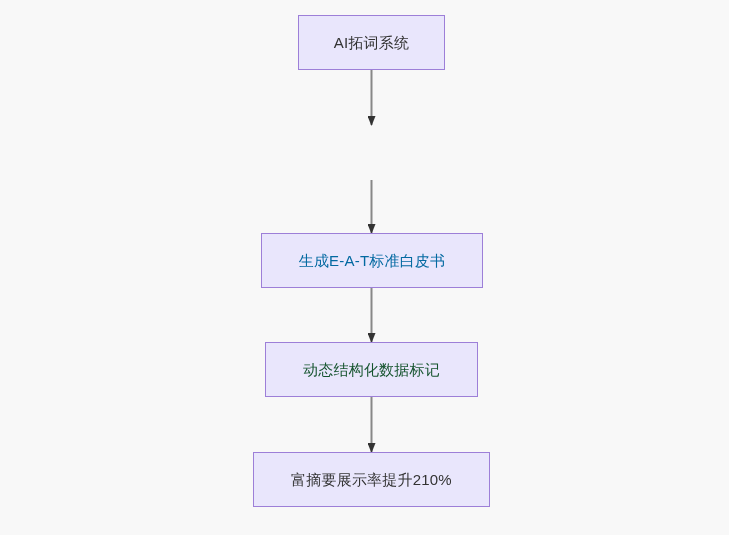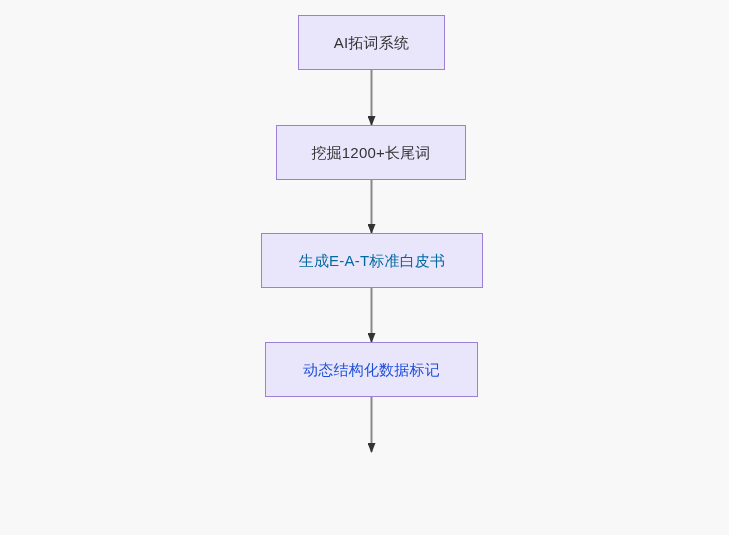--- a/index.html
+++ b/index.html
@@ -72,26 +72,26 @@
     </g>
     <g>
       <line id="edge-line-3" x1="371.5" y1="397" x2="371.5" y2="452" stroke="#888888" stroke-width="2" marker-end="url(#arrowhead)"></line>
     </g>
   </svg>
 
   <div class="node" id="node-0" style="left: 298px; top: 15px; width: 147px; height: 55px; background: rgb(233, 230, 252); border-color: rgb(157, 127, 216);">
     <span class="node-label" style="color: rgb(51, 51, 51);">AI拓词系统</span>
   </div>
 
-  <div class="node" id="node-1" style="left: 276px; top: 125px; width: 190px; height: 55px; background: rgb(233, 230, 252); border-color: rgb(157, 127, 216);">
-    <span class="node-label" style="color: rgb(51, 51, 51);">挖掘1200+长尾词</span>
-  </div>
 
   <div class="node" id="node-2" style="left: 261px; top: 233px; width: 222px; height: 55px; background: rgb(233, 230, 252); border-color: rgb(157, 127, 216);">
     <span class="node-label" style="color: #0369a1;">生成E-A-T标准白皮书</span>
   </div>
 
   <div class="node" id="node-3" style="left: 265px; top: 342px; width: 213px; height: 55px; background: rgb(233, 230, 252); border-color: rgb(157, 127, 216);">
-    <span class="node-label" style="color: #1d4ed8;">动态结构化数据标记</span>
+    <span class="node-label" style="color: #14532d;">动态结构化数据标记</span>
   </div>
 
+  <div class="node" id="node-4" style="left: 253px; top: 452px; width: 237px; height: 55px; background: rgb(233, 230, 252); border-color: rgb(157, 127, 216);">
+    <span class="node-label" style="color: rgb(51, 51, 51);">富摘要展示率提升210%</span>
+  </div>
 
 </div>
 
 </body></html>

